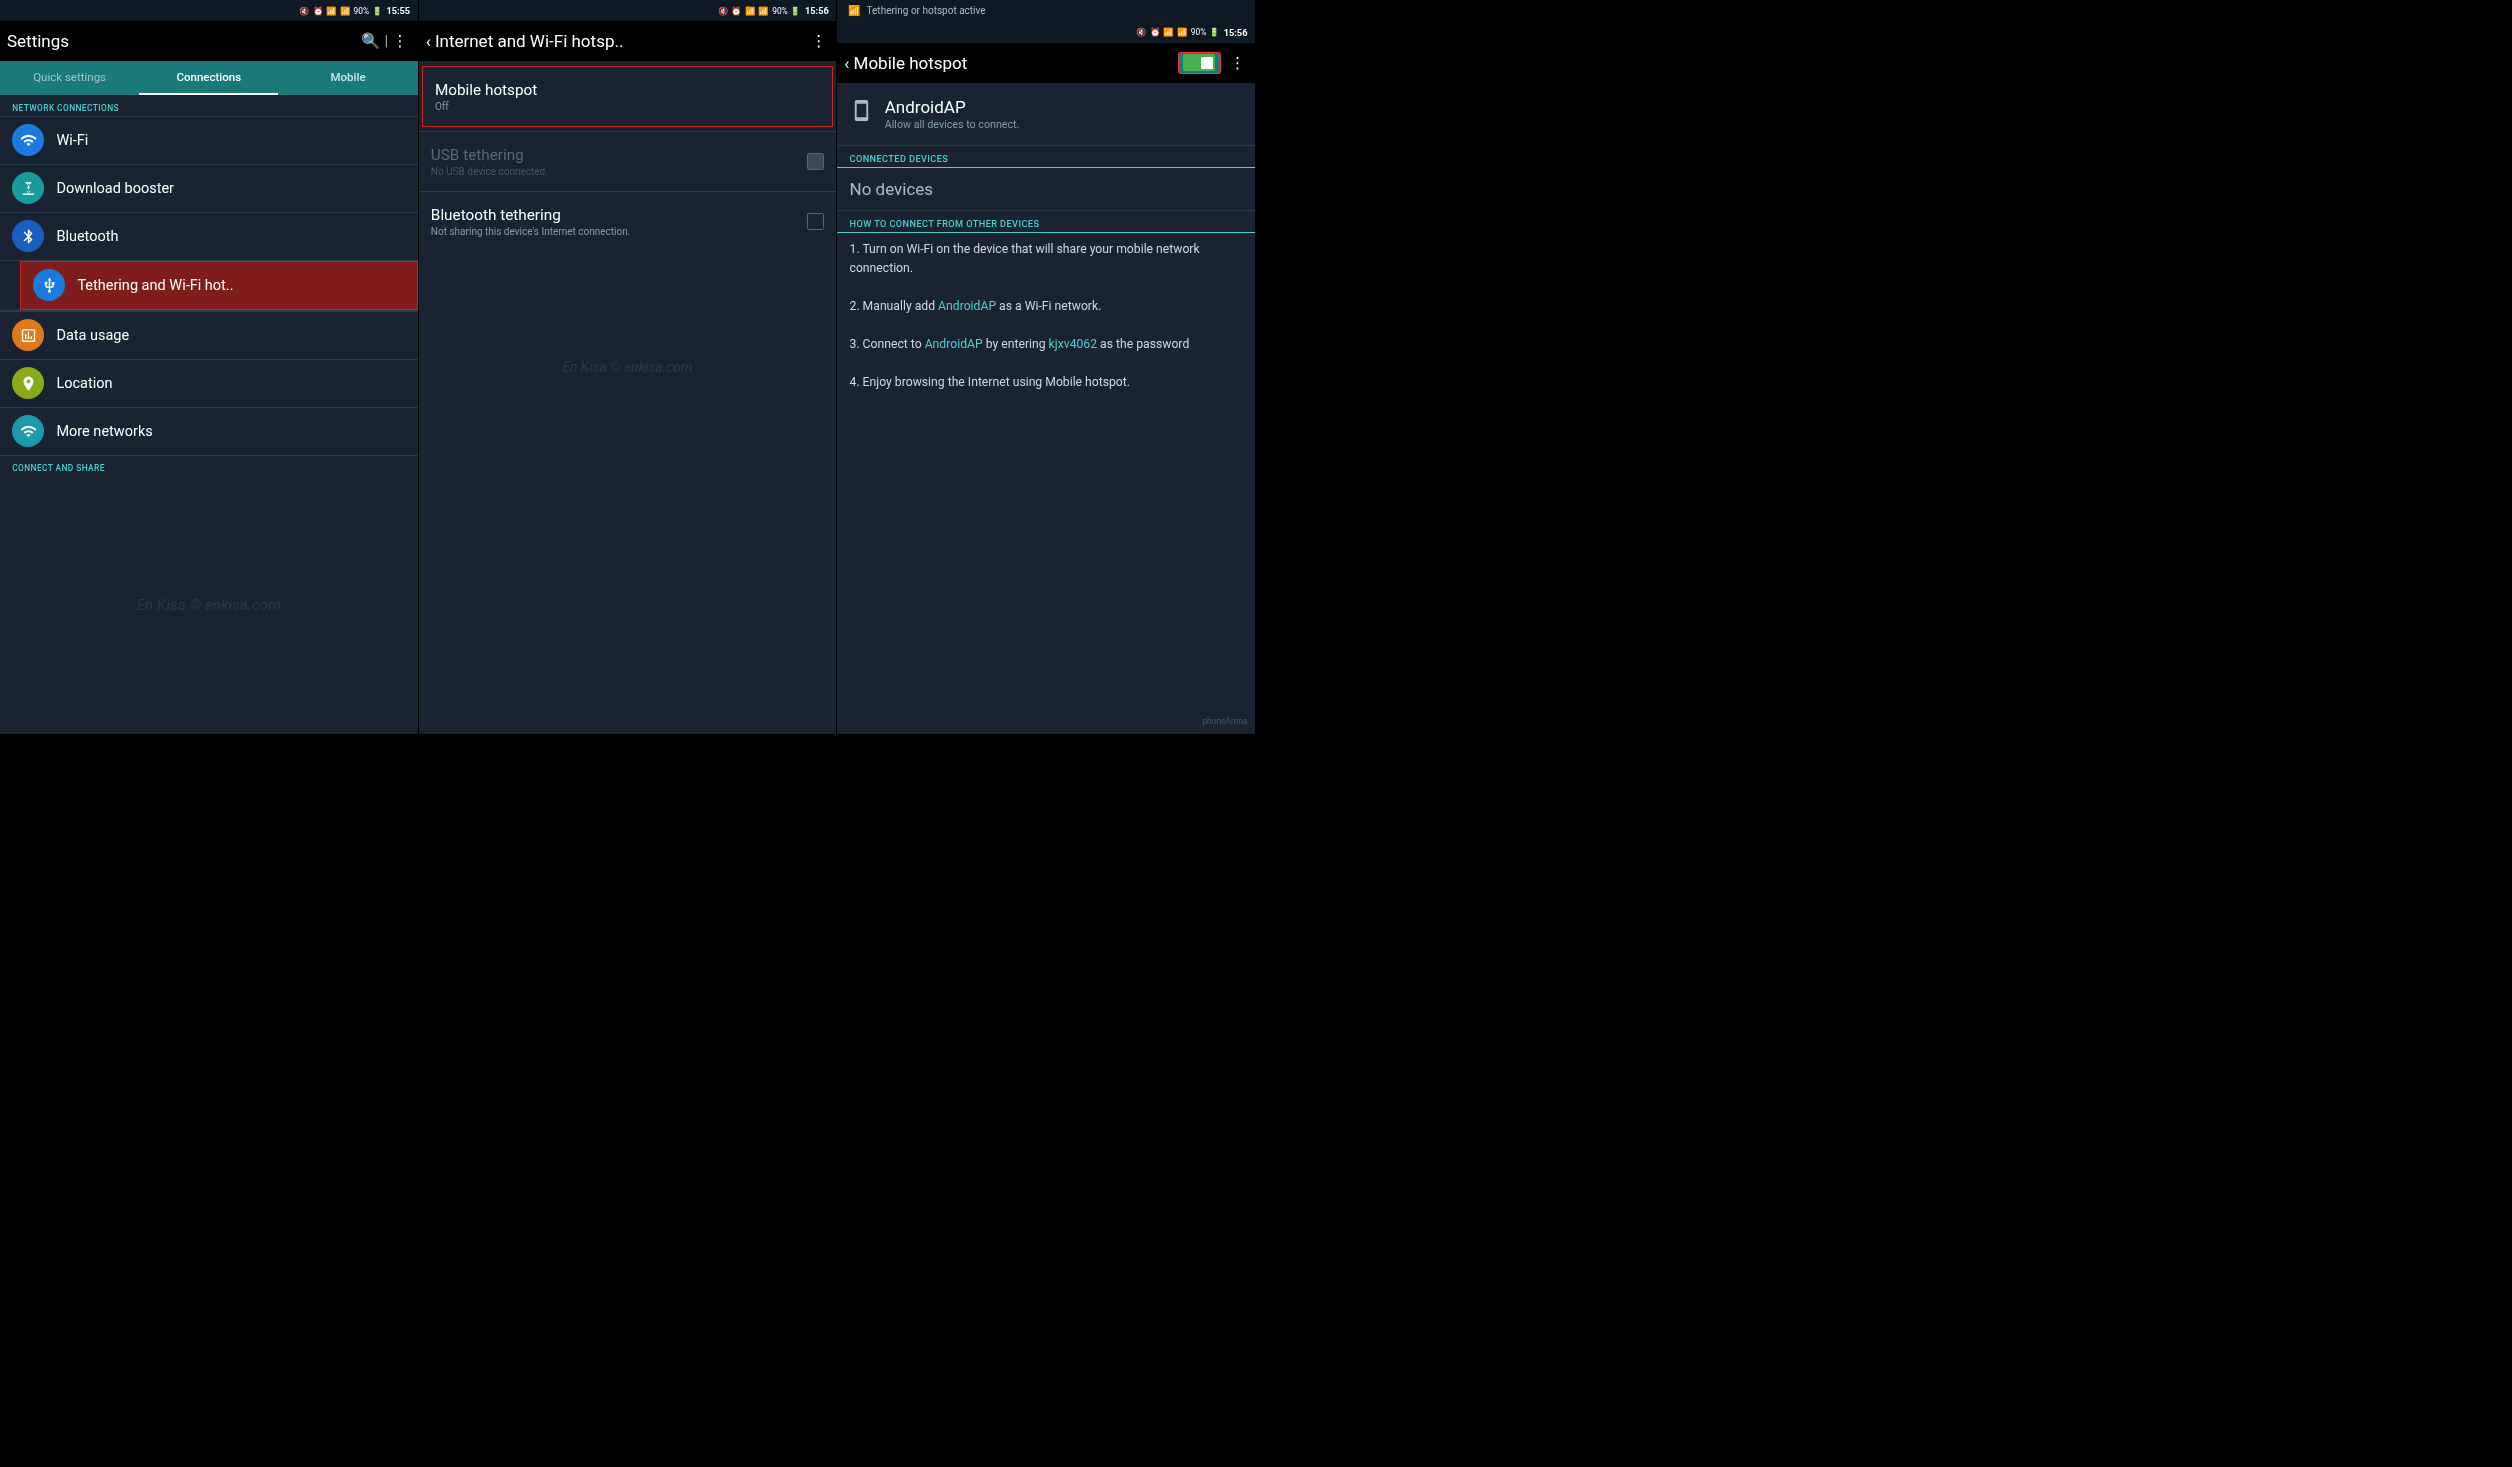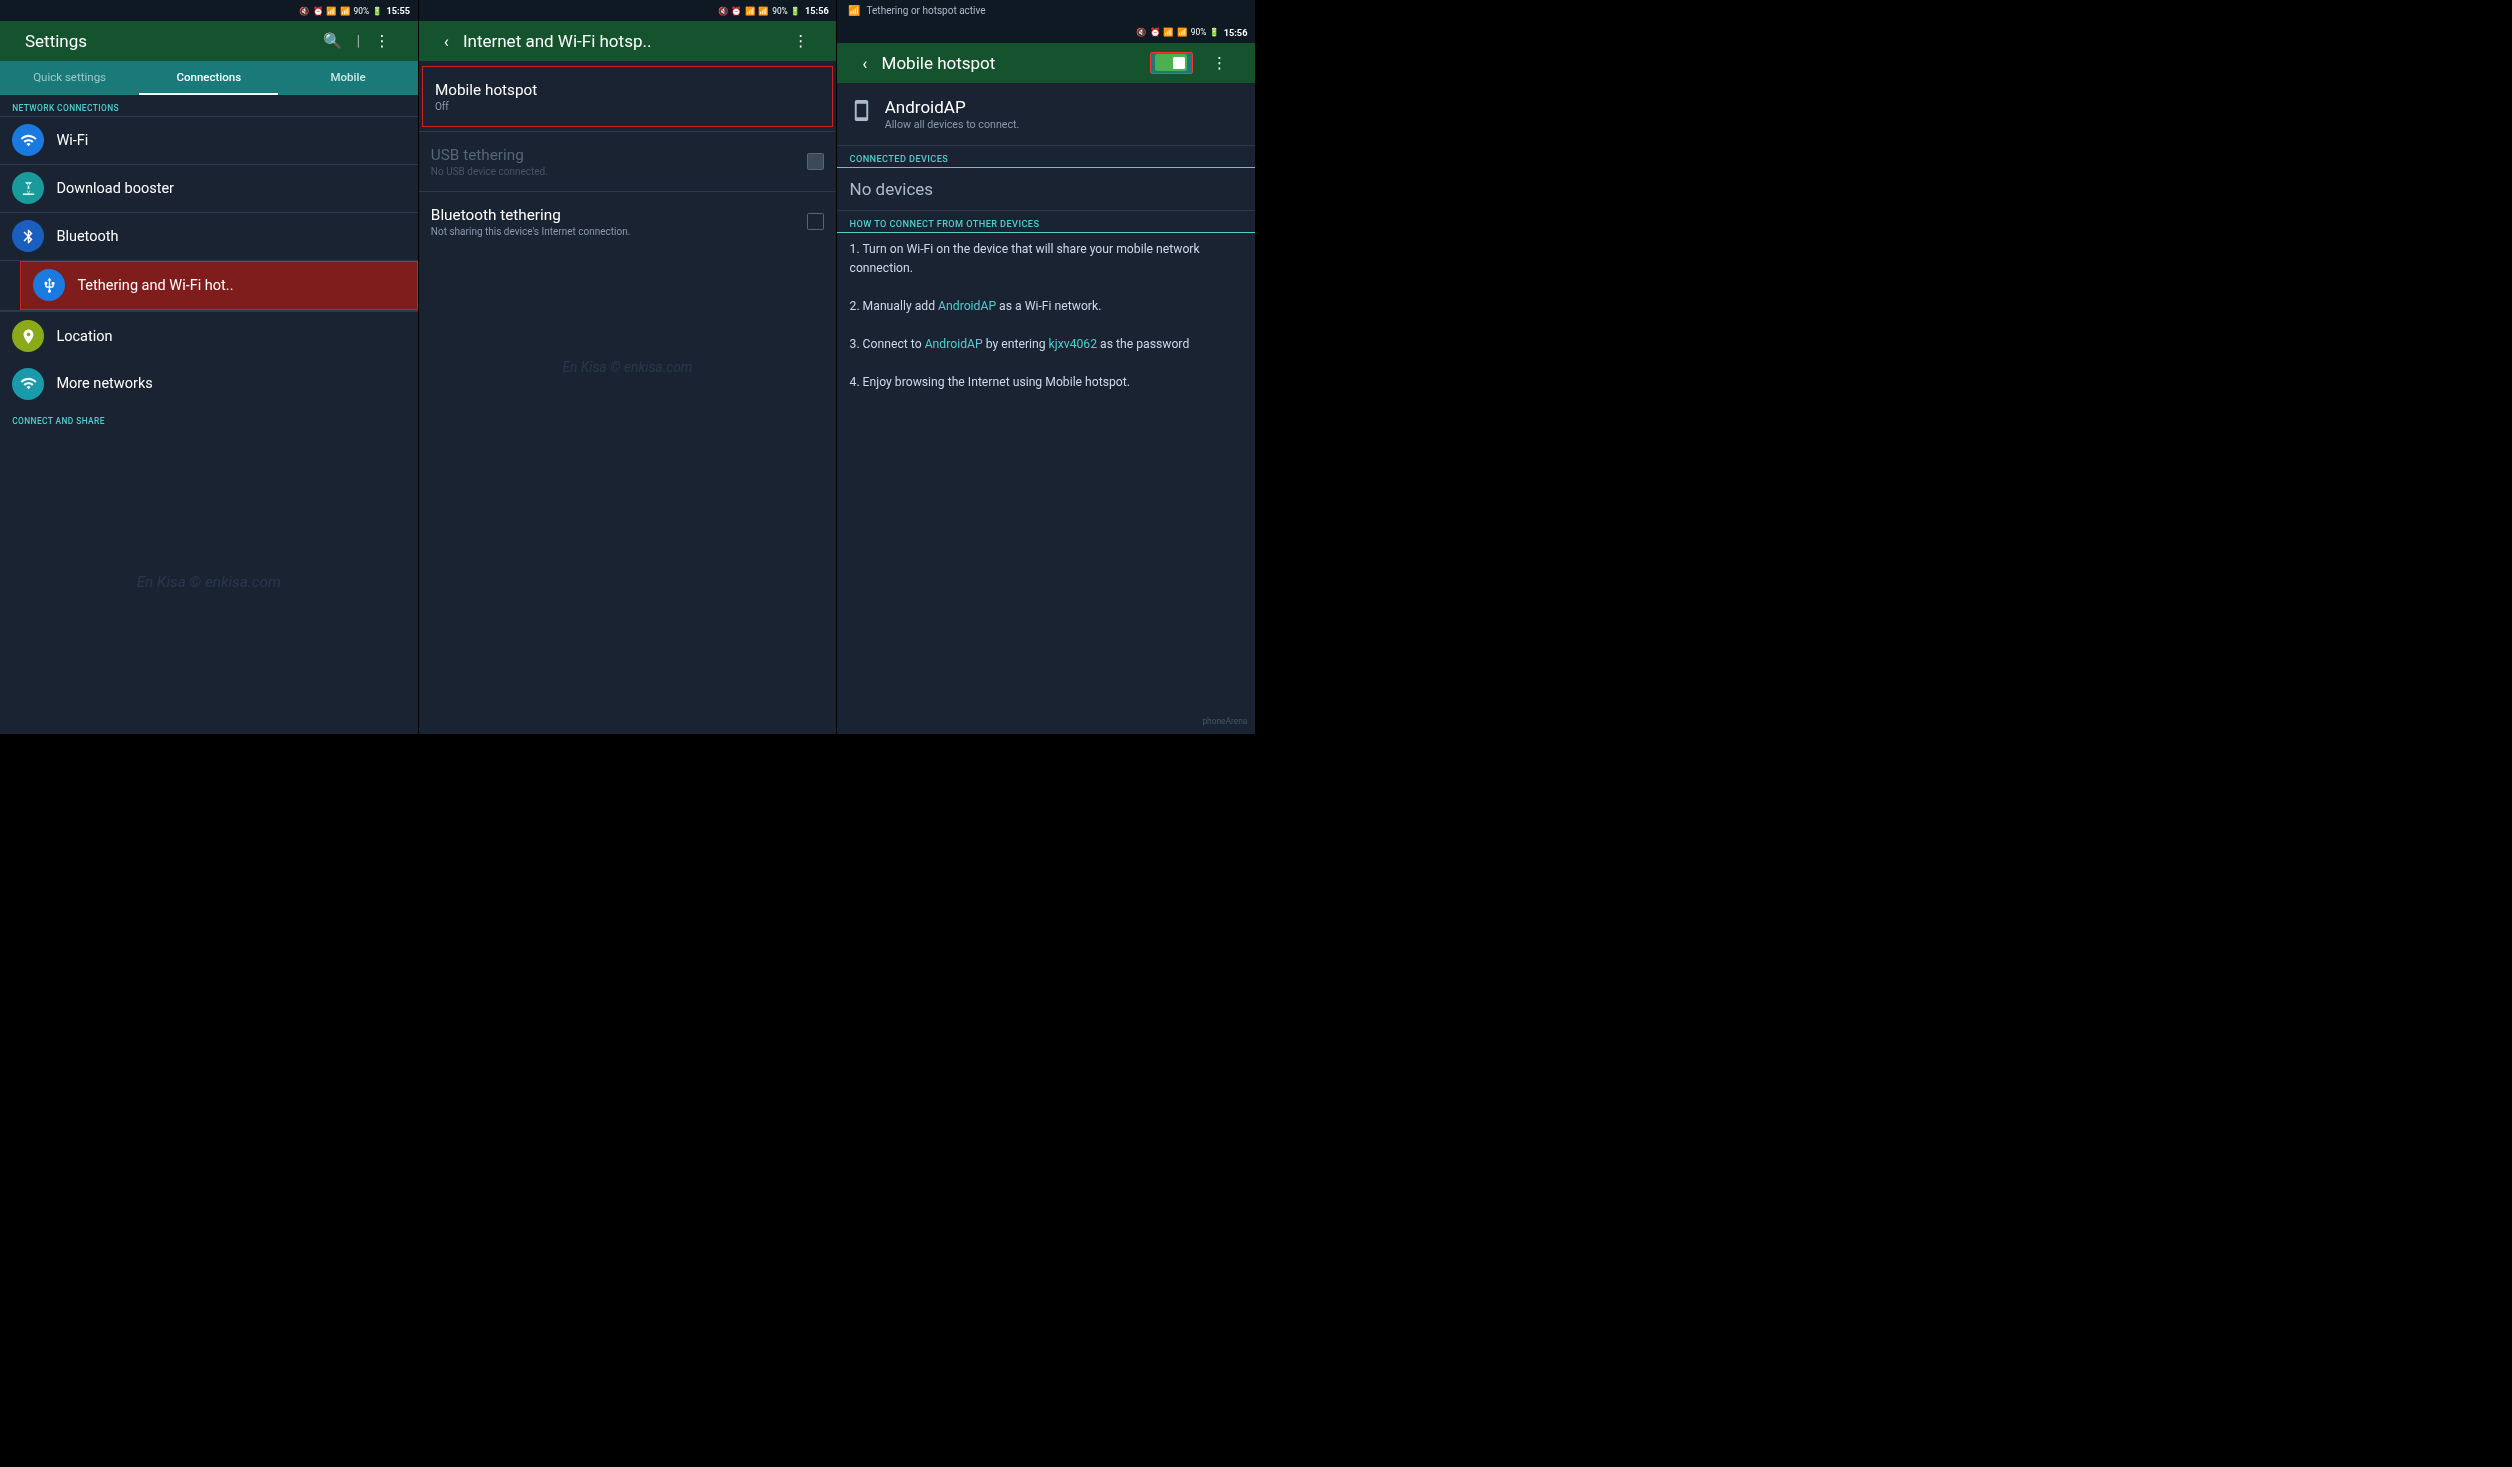--- a/index.html
+++ b/index.html
@@ -39,26 +39,26 @@
       font-size: 9.2px;
     }
     .status-icons {
       display: flex;
       align-items: center;
       gap: 3.1px;
     }
 
     
     .top-bar {
-      background: #14532d;
+      background: #000000;
       height: 40px;
       display: flex;
       align-items: center;
-      padding: 0 25px;
-      gap: 11px;
+      padding: 0 7px;
+      gap: 1px;
     }
     .top-bar .title {
       font-size: 17px;
       color: #fff;
       flex: 1;
       font-weight: 400;
     }
     .top-bar .icon-btn {
       color: #fff;
       font-size: 15.3px;
@@ -397,20 +397,30 @@
       </svg>
     </div>
     <div class="menu-item-text">
       <div class="menu-item-title">Tethering and Wi-Fi hot..</div>
     </div>
   </div>
   <div class="divider"></div>
 
   <div class="divider"></div>
 
+  <div class="menu-item">
+    <div class="menu-item-icon icon-orange">
+      <svg width="17" height="17" viewBox="0 0 24 24" fill="white">
+        <path d="M9 17H7v-7h2v7zm4 0h-2V7h2v10zm4 0h-2v-4h2v4zm2.5 2.1h-15V5h15v14.1zm0-16.1h-15c-1.1 0-2 .9-2 2v14c0 1.1.9 2 2 2h15c1.1 0 2-.9 2-2V5c0-1.1-.9-2-2-2z"></path>
+      </svg>
+    </div>
+    <div class="menu-item-text">
+      <div class="menu-item-title">Data usage</div>
+    </div>
+  </div>
   <div class="divider"></div>
 
   <div class="menu-item">
     <div class="menu-item-icon icon-lime">
       <svg width="17" height="17" viewBox="0 0 24 24" fill="white">
         <path d="M12 2C8.13 2 5 5.13 5 9c0 5.25 7 13 7 13s7-7.75 7-13c0-3.87-3.13-7-7-7zm0 9.5c-1.38 0-2.5-1.12-2.5-2.5s1.12-2.5 2.5-2.5 2.5 1.12 2.5 2.5-1.12 2.5-2.5 2.5z"></path>
       </svg>
     </div>
     <div class="menu-item-text">
       <div class="menu-item-title">Location</div>

